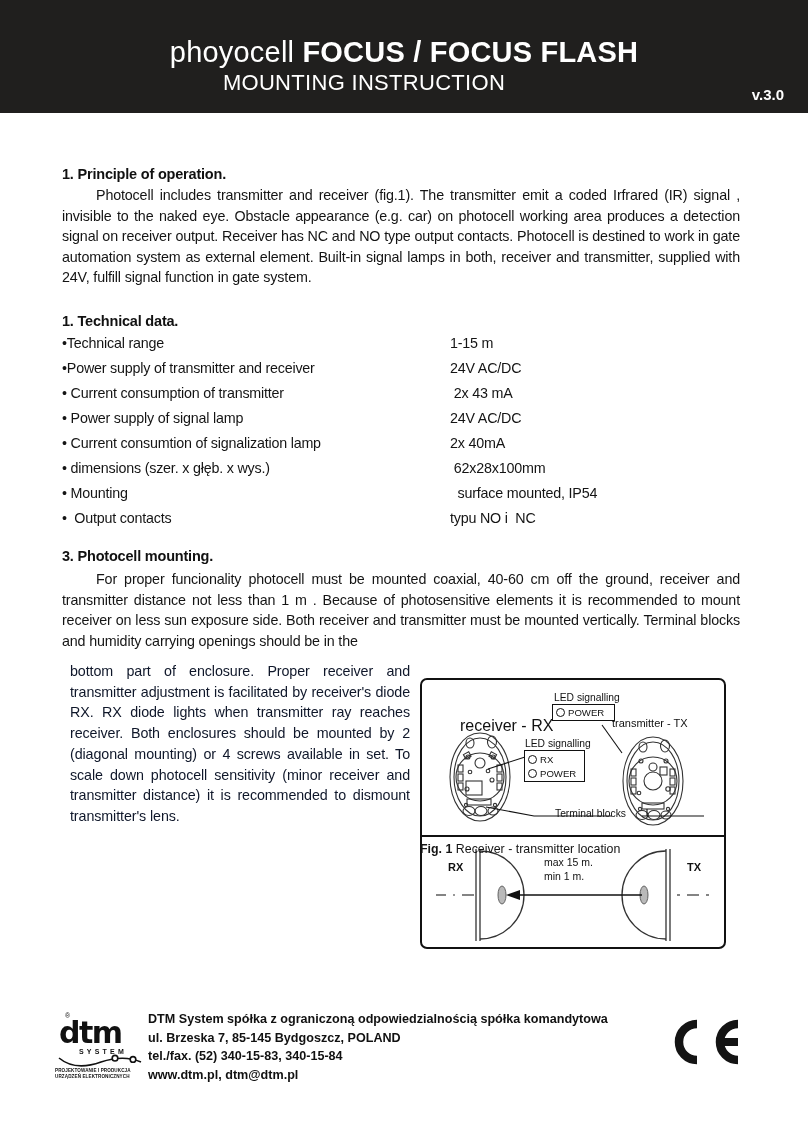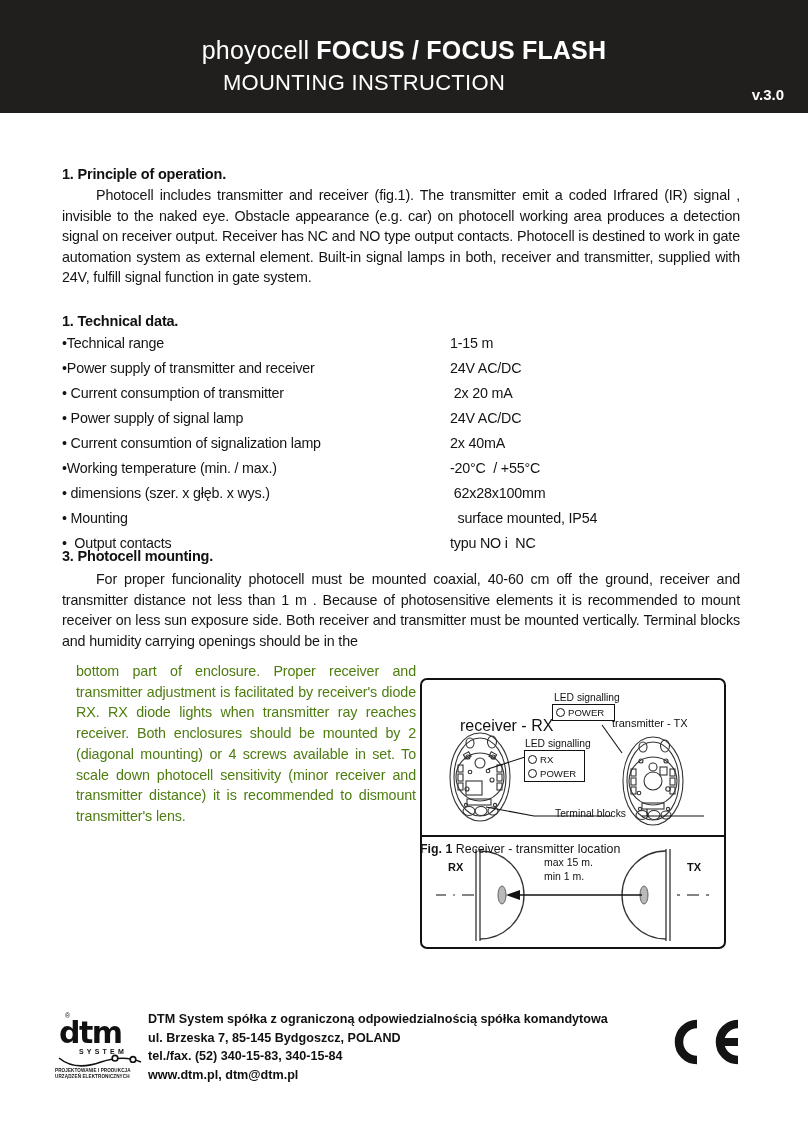--- a/index.html
+++ b/index.html
@@ -21,21 +21,21 @@
     left: 0; top: 0;
     width: 808px; height: 113px;
     background: #201f1e;
     color: #ffffff;
   }
   .header-title {
     position: absolute;
     left: 0; top: 38px;
     width: 808px;
     text-align: center;
-    font-size: 25px;
+    font-size: 29px;
     letter-spacing: 0.2px;
     line-height: 1;
     white-space: nowrap;
   }
   .header-title .light { font-weight: 300; }
   .header-title .bold  { font-weight: bold; }
   .header-sub {
     position: absolute;
     left: 0; top: 72px;
     width: 728px;
@@ -97,23 +97,23 @@
   }
   .spec-value {
     position: absolute; left: 388px; top: 0;
     white-space: pre;
   }
 
   
   #sec3-head { position: absolute; left: 62px; top: 435px; }
   #sec3-par1 { position: absolute; left: 62px; top: 456px; width: 678px; }
   #sec3-par2 {
-    position: absolute; left: 76px; top: 548px; width: 340px;
+    position: absolute; left: 70px; top: 548px; width: 340px;
     font-size: 14.3px; line-height: 20.7px; text-align: justify;
-    letter-spacing: -0.1px; color: #4d7c0f;
+    letter-spacing: -0.1px; color: #0f172a;
   }
 
   
   .figure-box {
     position: absolute;
     left: 420px; top: 565px;
     width: 306px; height: 271px;
     border: 2.6px solid #111;
     border-radius: 7px;
     background: #fff;
@@ -229,33 +229,29 @@
     <div class="spec-row">
       <span class="spec-label">•Technical range</span>
       <span class="spec-value">1-15 m</span>
     </div>
     <div class="spec-row">
       <span class="spec-label">•Power supply of transmitter and receiver</span>
       <span class="spec-value">24V AC/DC</span>
     </div>
     <div class="spec-row">
       <span class="spec-label">• Current consumption of transmitter</span>
-      <span class="spec-value"> 2x 20 mA</span>
+      <span class="spec-value"> 2x 43 mA</span>
     </div>
     <div class="spec-row">
       <span class="spec-label">• Power supply of signal lamp</span>
       <span class="spec-value">24V AC/DC</span>
     </div>
     <div class="spec-row">
       <span class="spec-label">• Current consumtion of signalization lamp</span>
       <span class="spec-value">2x 40mA</span>
-    </div>
-    <div class="spec-row">
-      <span class="spec-label">•Working temperature (min. / max.)</span>
-      <span class="spec-value">-20°C  / +55°C</span>
     </div>
     <div class="spec-row">
       <span class="spec-label">• dimensions (szer. x głęb. x wys.)</span>
       <span class="spec-value"> 62x28x100mm</span>
     </div>
     <div class="spec-row">
       <span class="spec-label">• Mounting</span>
       <span class="spec-value">  surface mounted, IP54</span>
     </div>
     <div class="spec-row">

